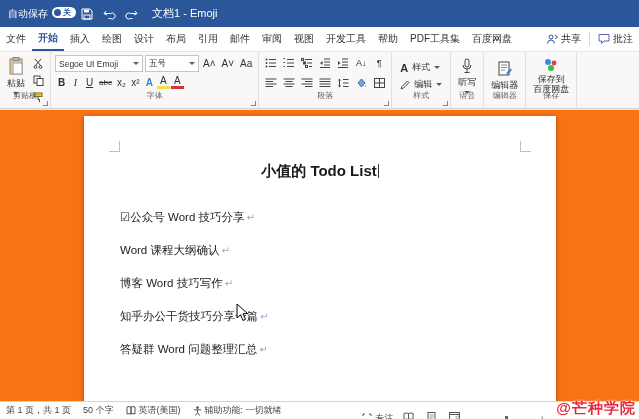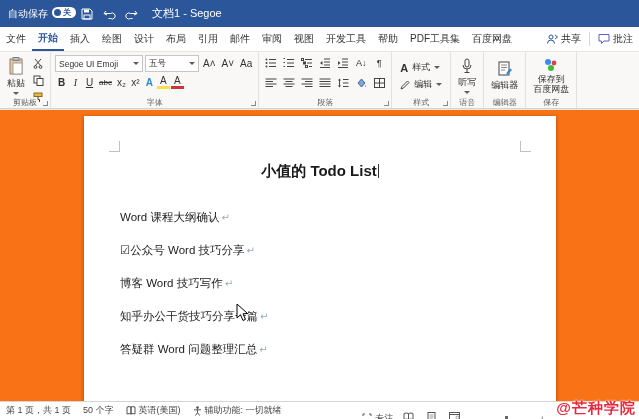--- a/index.html
+++ b/index.html
@@ -29,21 +29,21 @@
   .tabsrow { position:absolute; top:27px; left:0; right:0; height:25px; background:#ffffff; display:flex; align-items:stretch; font-size:10px; color:#323130; border-bottom:1px solid #e7e6e5; }
   .tab { display:flex; align-items:center; padding:0 6px; cursor:pointer; white-space:nowrap; }
   .tab.active { color:#2b579a; font-weight:bold; border-bottom:2px solid #2b579a; }
   .tabs-right { margin-left:auto; display:flex; align-items:center; gap:8px; padding-right:6px; }
   .tr-btn { display:flex; align-items:center; gap:3px; cursor:pointer; color:#323130; }
   .tabs-sep { width:1px; height:14px; background:#d8d8d8; }
 
   
   .ribbon { position:absolute; top:52px; left:0; right:0; height:57px; background:#f9f8f7; border-bottom:1px solid #d5d3d1; display:flex; }
   .rgroup { position:relative; height:100%; border-right:1px solid #e3e1df; padding:3px 4px 8px 4px; }
-  .rg-label { position:absolute; bottom:0; left:0; right:0; text-align:center; font-size:8px; color:#605e5c; white-space:nowrap; }
+  .rg-label { position:absolute; bottom:7px; left:0; right:0; text-align:center; font-size:8px; color:#605e5c; white-space:nowrap; }
   .launcher { position:absolute; right:2px; bottom:2px; width:5px; height:5px; border-right:1px solid #8a8886; border-bottom:1px solid #8a8886; cursor:pointer; }
   .chev { width:0; height:0; border-left:3px solid transparent; border-right:3px solid transparent; border-top:3px solid #605e5c; display:inline-block; }
   .bigbtn { display:flex; flex-direction:column; align-items:center; justify-content:center; gap:2px; background:transparent; border:none; cursor:pointer; font-size:9px; color:#323130; height:42px; padding:0 3px; }
   .miniic { width:16px; height:16px; display:flex; align-items:center; justify-content:center; border:none; background:transparent; cursor:pointer; font-size:9px; color:#323130; }
   .clip-body { display:flex; gap:2px; }
   .clip-minis { display:flex; flex-direction:column; gap:1px; }
 
   .fontrow1 { display:flex; align-items:center; gap:2px; }
   .fontrow2 { display:flex; align-items:center; gap:1px; margin-top:3px; }
   .combo { background:#fff; border:1px solid #c8c6c4; height:17px; display:flex; align-items:center; justify-content:space-between; padding:0 3px; font-size:8.5px; color:#323130; cursor:pointer; }
@@ -114,21 +114,21 @@
         <path d="M3 3 L1 5.5 L4 7" fill="none" stroke="#fff"></path>
         <path d="M1.5 5.5 h6 a3 3 0 1 1 0 5 h-2" fill="none" stroke="#fff"></path>
       </svg>
   </button>
   <button class="tb-btn">
     <svg class="svgi" width="13" height="12" viewBox="0 0 13 12">
         <path d="M10 3 L12 5.5 L9 7" fill="none" stroke="#fff"></path>
         <path d="M11.5 5.5 h-6 a3 3 0 1 0 0 5 h2" fill="none" stroke="#fff"></path>
       </svg>
   </button>
-  <div class="doc-title">文档1 - Segoe</div>
+  <div class="doc-title">文档1 - Emoji</div>
   <div class="search">
     <svg class="svgi" width="10" height="10" viewBox="0 0 10 10">
         <circle cx="4" cy="4" r="3" fill="none" stroke="#fff"></circle>
         <line x1="6.5" y1="6.5" x2="9.5" y2="9.5" stroke="#fff"></line>
       </svg>
     <span>搜索</span>
   </div>
 </div>
 
 <div class="tabsrow">
@@ -410,22 +410,22 @@
     <div class="rg-label">保存</div>
   </div>
 </div>
 
 <div class="docarea">
   <div class="page">
     <div class="cmark l"></div>
     <div class="cmark r"></div>
     <div class="doc-h1"><span>小值的 Todo List</span><span class="caret"></span></div>
     <div class="todo-list">
+      <div class="todo-item"><span>☑公众号 Word 技巧分享</span><span class="pmark">↵</span></div>
       <div class="todo-item"><span>Word 课程大纲确认</span><span class="pmark">↵</span></div>
-      <div class="todo-item"><span>☑公众号 Word 技巧分享</span><span class="pmark">↵</span></div>
       <div class="todo-item"><span>博客 Word 技巧写作</span><span class="pmark">↵</span></div>
       <div class="todo-item"><span>知乎办公干货技巧分享一篇</span><span class="pmark">↵</span></div>
       <div class="todo-item"><span>答疑群 Word 问题整理汇总</span><span class="pmark">↵</span></div>
     </div>
   </div>
 </div>
 
 <div class="statusbar">
   <div class="sb-item">第 1 页，共 1 页</div>
   <div class="sb-item">50 个字</div>

